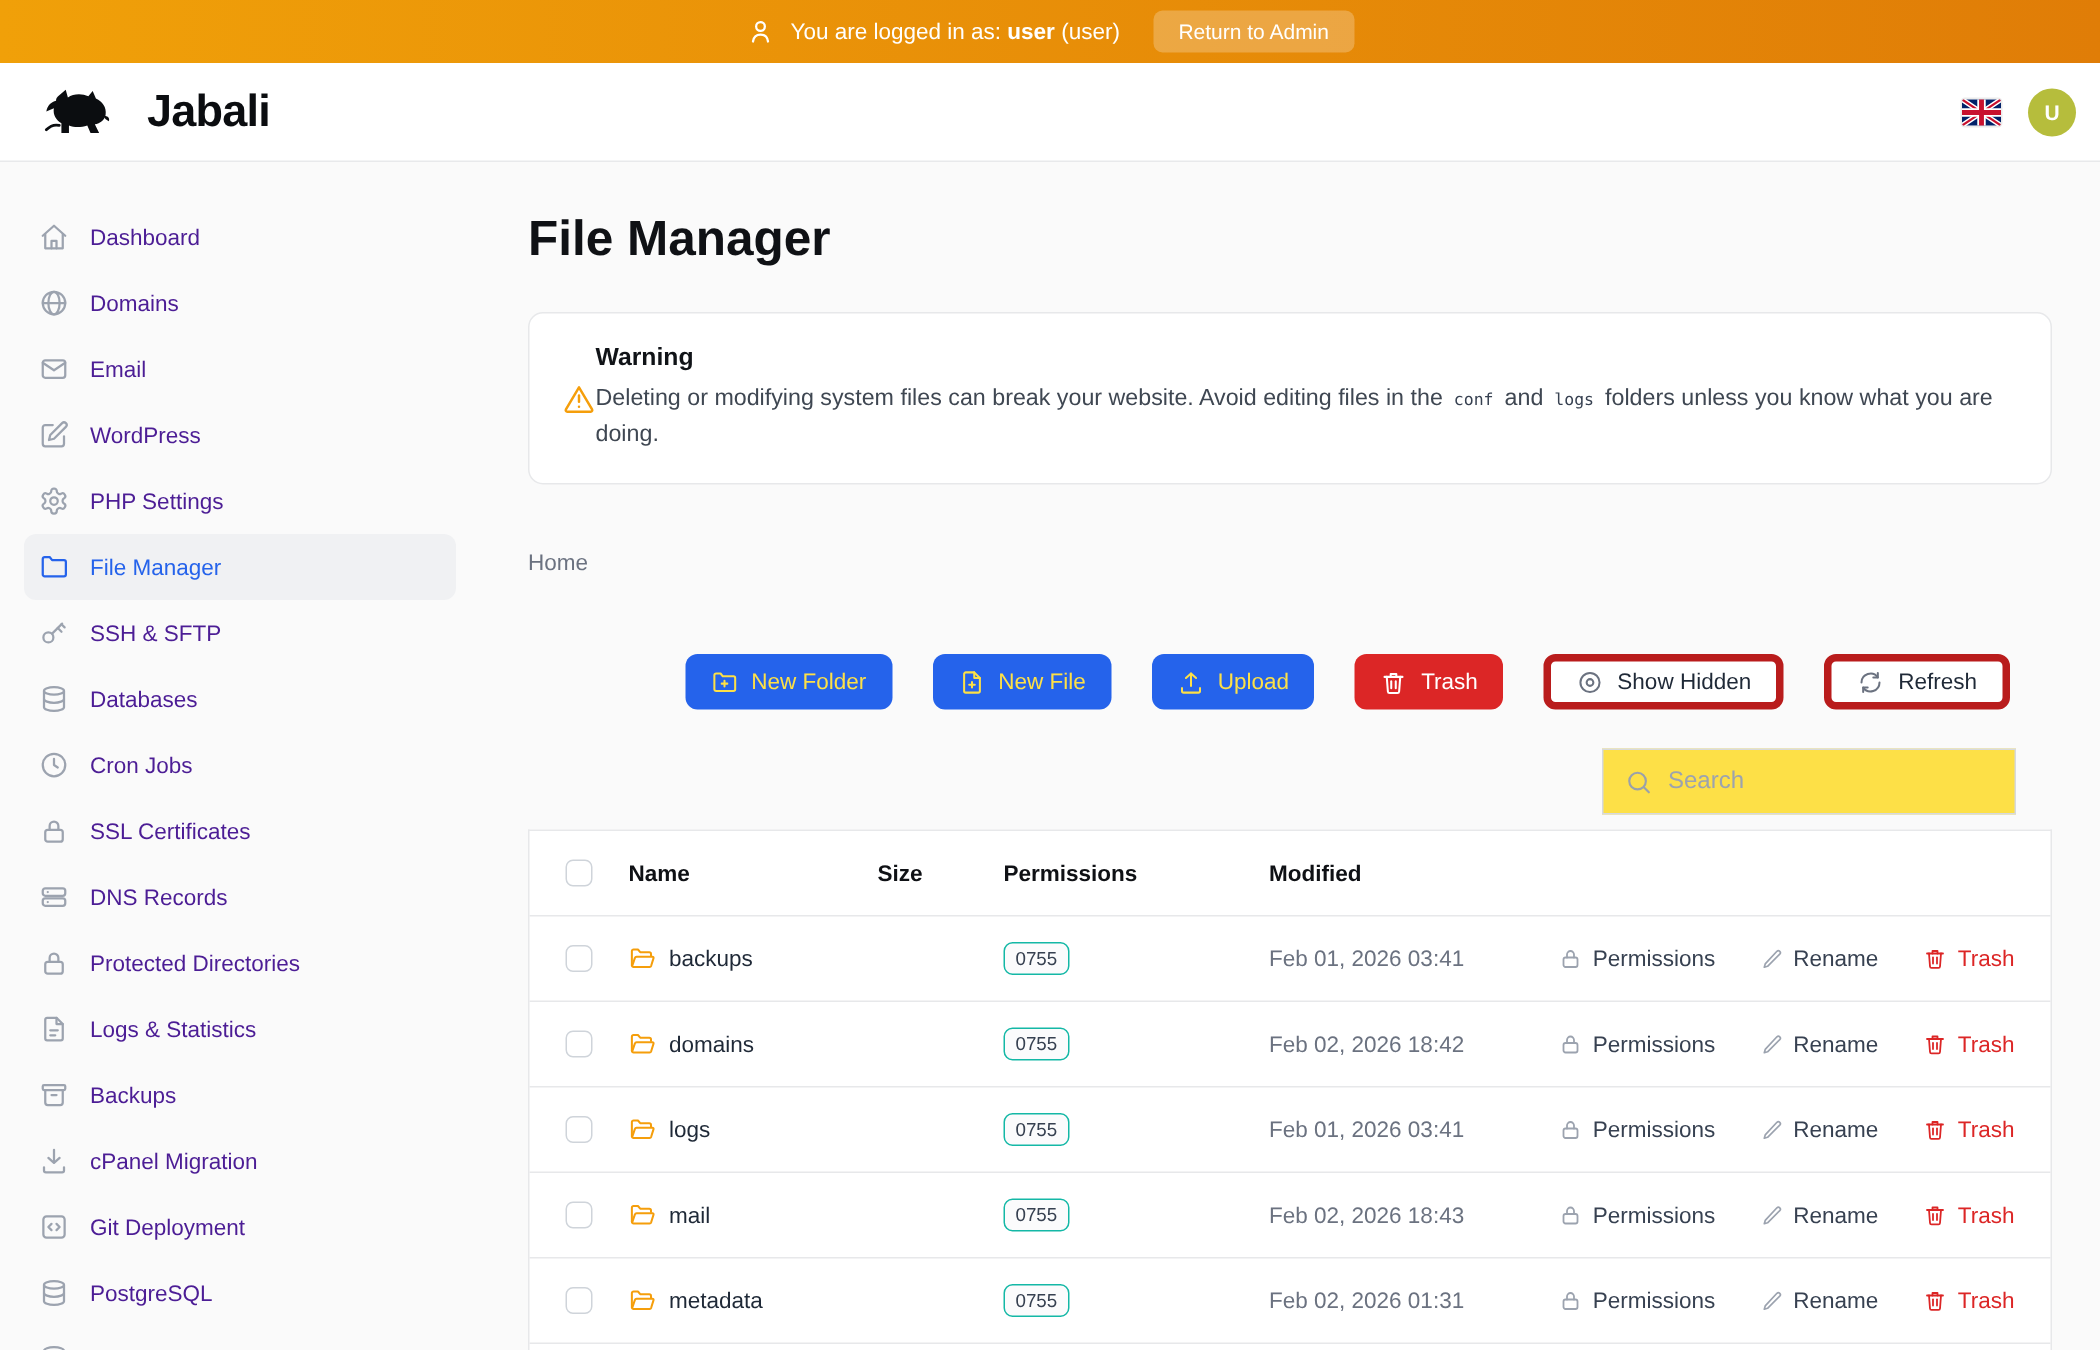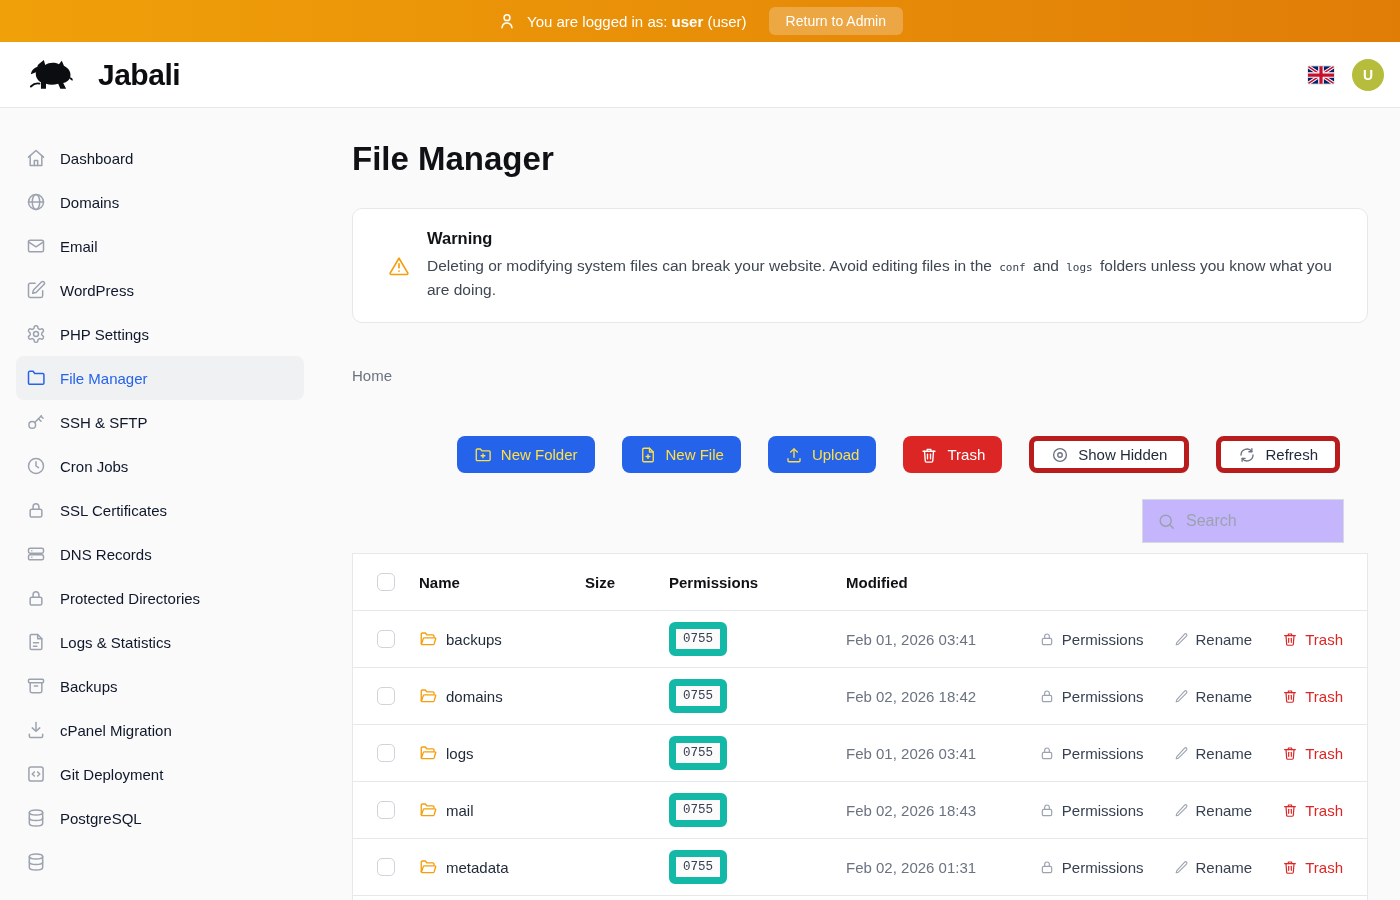--- a/index.html
+++ b/index.html
@@ -22,69 +22,69 @@
   .brand-name { font-size:30px; font-weight:800; color:#0b0d10; letter-spacing:-.5px;margin-left:15px; }
   .header-right { margin-left:auto; display:flex; align-items:center; gap:18px; }
   .flag { width:26px; height:18px; border-radius:2px; overflow:hidden; box-shadow:0 0 0 1px rgba(0,0,0,.08); cursor:pointer; }
   .avatar { width:32px; height:32px; border-radius:50%; background:#b6bd3c; color:#fff;
     font-size:14px; font-weight:700; display:flex; align-items:center; justify-content:center; cursor:pointer; }
 
   
   .layout { display:flex; align-items:flex-start; }
   .sidebar { width:320px; padding:28px 16px 0; flex:none; }
   .side-item { height:44px; display:flex; align-items:center; gap:14px; padding:0 10px;
-    border-radius:8px; font-size:15px; color:#0f172a; cursor:pointer; }
+    border-radius:8px; font-size:15px; color:#4c1d95; cursor:pointer; }
   .side-item svg { color:#9ca3af; flex:none; }
   .side-item.active { background:#f0f1f3; color:#2563eb; font-weight:500; }
   .side-item.active svg { color:#2563eb; }
 
   .main { flex:1; padding:32px 32px 0; min-width:0; }
   h1 { font-size:33px; font-weight:800; color:#0f1115; }
 
   
   .warning-card { margin-top:30px; background:#fff; border:1px solid #e7e8ea; border-radius:10px;
-    padding:20px 35px; display:flex; align-items:center; gap:17px; }
+    padding:20px 22px; display:flex; align-items:center; }
   .warning-card .w-icon { color:#f59e0b; flex:none; }
   .warning-title { font-size:16.5px; font-weight:700; color:#101317; margin-bottom:6px; }
   .warning-text { font-size:15.5px; color:#3f4752; line-height:1.55; }
   .warning-text code { font-family:"DejaVu Sans Mono","Liberation Mono",monospace; font-size:11px; color:#374151; padding:0 3px; }
 
   .breadcrumb { margin-top:44px; font-size:15px; color:#6b7280; }
   .breadcrumb span { cursor:pointer; }
 
   
   .toolbar { margin-top:52px; display:flex; justify-content:flex-end; gap:27px; padding-right:28px; }
   .btn { height:37px; border:none; border-radius:8px; padding:0 17px; font-size:15px; font-family:inherit;
     display:flex; align-items:center; gap:9px; cursor:pointer; }
   .btn-primary { background:#2563eb; color:#fde047; }
   .btn-danger  { background:#dc2626; color:#fff; }
   .btn-outline { background:#fff; color:#1f2937; border:5px solid #b91c1c; }
   .btn-outline svg { color:#6b7280; }
 
   
   .search-row { margin-top:26px; display:flex; justify-content:flex-end; padding-right:24px; }
-  .search-box { width:202px; height:44px; background:#c4b5fd; border:1px solid #d6d9de; border-radius:0;
+  .search-box { width:276px; height:44px; background:#fde047; border:1px solid #d6d9de; border-radius:0;
     display:flex; align-items:center; gap:10px; padding:0 14px; }
   .search-box svg { color:#9aa1ab; flex:none; }
   .search-box input { border:none; outline:none; background:transparent; width:100%;
     font-size:16px; color:#374151; font-family:inherit; }
   .search-box input::placeholder { color:#9ca3af; }
 
   
   .table { margin-top:10px; background:#fff; border:1px solid #e7e8ea; border-bottom:none; }
   .trow { display:grid; grid-template-columns:42px 166px 84px 177px 1fr auto;
     align-items:center; height:57px; padding:0 24px; border-top:1px solid #e7e8ea; }
   .trow:first-child { border-top:none; }
   .thead { height:56px; font-weight:700; font-size:15px; color:#0f1115; }
   .checkbox { width:18px; height:18px; border:1.5px solid #cfd4da; border-radius:5px; background:#fff; cursor:pointer; }
   .name-cell { display:flex; align-items:center; gap:9px; }
   .name-cell svg { color:#f59e0b; flex:none; }
   .fname { font-size:15px; color:#1f2937; cursor:pointer; }
-  .badge { display:inline-block; font-family:Liberation Mono, monospace; font-size:12.5px;
-    color:#374151; background:#fbfbfc; border:7px solid #14b8a6; border-radius:6px; padding:3px 7px; }
+  .badge { display:inline-block; font-family:Liberation Sans, sans-serif; font-size:12.5px;
+    color:#374151; background:#fbfbfc; border:1px solid #14b8a6; border-radius:6px; padding:3px 7px; }
   .modified { font-size:15px; color:#6b7280; }
   .actions { justify-self:end; display:flex; align-items:center; gap:30px; }
   .action { display:flex; align-items:center; gap:7px; font-size:15px; color:#374151; cursor:pointer; }
   .action svg { color:#9ca3af; }
   .action.danger { color:#dc2626; }
   .action.danger svg { color:#dc2626; }
 </style>
 </head>
 <body>
 
@@ -174,20 +174,28 @@
       <svg width="20" height="20" viewBox="0 0 24 24" fill="none" stroke="currentColor" stroke-width="1.8" stroke-linecap="round" stroke-linejoin="round">
           <circle cx="7.5" cy="15.5" r="4"></circle>
           <path d="m10.5 12.5 8-8"></path>
           <path d="m15 8 3 3"></path>
           <path d="m18 5 2.5 2.5"></path>
         </svg>
       <span>SSH &amp; SFTP</span>
     </div>
     <div class="side-item">
       <svg width="20" height="20" viewBox="0 0 24 24" fill="none" stroke="currentColor" stroke-width="1.8" stroke-linecap="round" stroke-linejoin="round">
+          <ellipse cx="12" cy="5.5" rx="8" ry="3"></ellipse>
+          <path d="M4 5.5V12c0 1.66 3.58 3 8 3s8-1.34 8-3V5.5"></path>
+          <path d="M4 12v6.5c0 1.66 3.58 3 8 3s8-1.34 8-3V12"></path>
+        </svg>
+      <span>Databases</span>
+    </div>
+    <div class="side-item">
+      <svg width="20" height="20" viewBox="0 0 24 24" fill="none" stroke="currentColor" stroke-width="1.8" stroke-linecap="round" stroke-linejoin="round">
           <circle cx="12" cy="12" r="9"></circle>
           <path d="M12 7v5l3 2"></path>
         </svg>
       <span>Cron Jobs</span>
     </div>
     <div class="side-item">
       <svg width="20" height="20" viewBox="0 0 24 24" fill="none" stroke="currentColor" stroke-width="1.8" stroke-linecap="round" stroke-linejoin="round">
           <rect x="5" y="11" width="14" height="9.5" rx="2"></rect>
           <path d="M8.5 11V8a3.5 3.5 0 0 1 7 0v3"></path>
         </svg>

